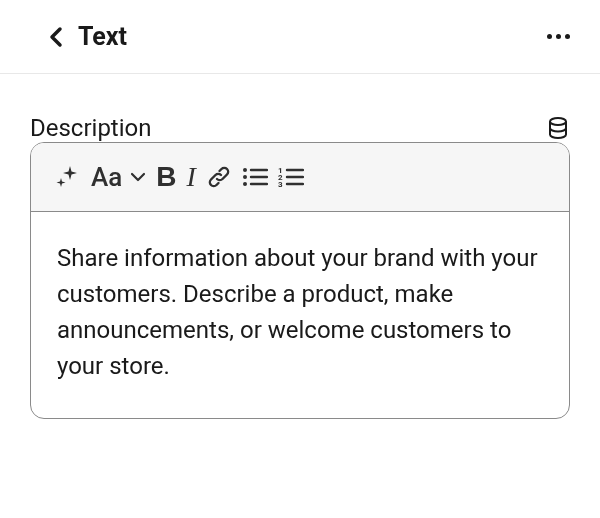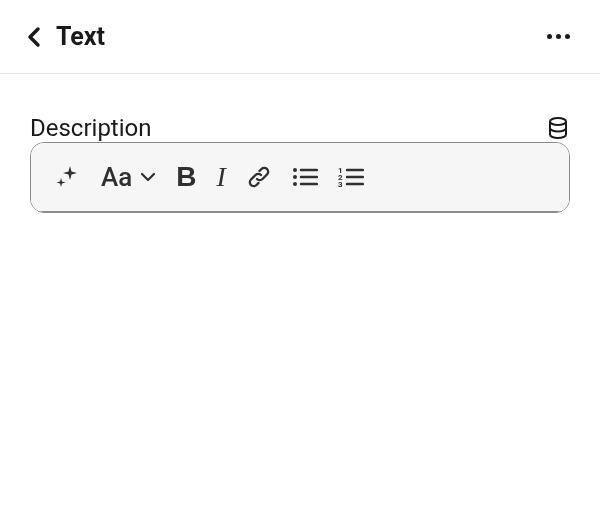--- a/index.html
+++ b/index.html
@@ -10,21 +10,21 @@
     body {
       font-family: -apple-system, BlinkMacSystemFont, "Segoe UI", Roboto, sans-serif;
       background: #fff;
       width: 600px;
       height: 518px;
     }
     .header {
       display: flex;
       align-items: center;
       justify-content: space-between;
-      padding: 22px 30px 22px 26px;
+      padding: 22px 30px 22px 48px;
       border-bottom: 1px solid #e8e8e8;
     }
     .header-left {
       display: flex;
       align-items: center;
       gap: 14px;
     }
     .back-btn {
       display: flex;
       align-items: center;
@@ -72,21 +72,21 @@
       color: #1a1a1a;
     }
     .editor-container {
       border: 1px solid #8a8a8a;
       border-radius: 14px;
       overflow: hidden;
     }
     .toolbar {
       display: flex;
       align-items: center;
-      gap: 20px;
+      gap: 10px;
       padding: 18px 24px;
       background: #f6f6f6;
       border-bottom: 1px solid #8a8a8a;
     }
     .toolbar-btn {
       display: flex;
       align-items: center;
       justify-content: center;
       cursor: pointer;
       color: #303030;
@@ -188,14 +188,15 @@
         <svg width="26" height="22" viewBox="0 0 26 22">
           <text x="0" y="7" font-size="8" font-weight="700" fill="#303030">1</text>
           <line x1="9" y1="4" x2="25" y2="4" stroke="#303030" stroke-width="2.4" stroke-linecap="round"></line>
           <text x="0" y="14" font-size="8" font-weight="700" fill="#303030">2</text>
           <line x1="9" y1="11" x2="25" y2="11" stroke="#303030" stroke-width="2.4" stroke-linecap="round"></line>
           <text x="0" y="21" font-size="8" font-weight="700" fill="#303030">3</text>
           <line x1="9" y1="18" x2="25" y2="18" stroke="#303030" stroke-width="2.4" stroke-linecap="round"></line>
         </svg>
       </div>
     </div>
+    <div class="editor-content" contenteditable="true" style="">Share information about your brand with your customers. Describe a product, make announcements, or welcome customers to your store.</div>
   </div>
 </div>
 
 </body></html>

